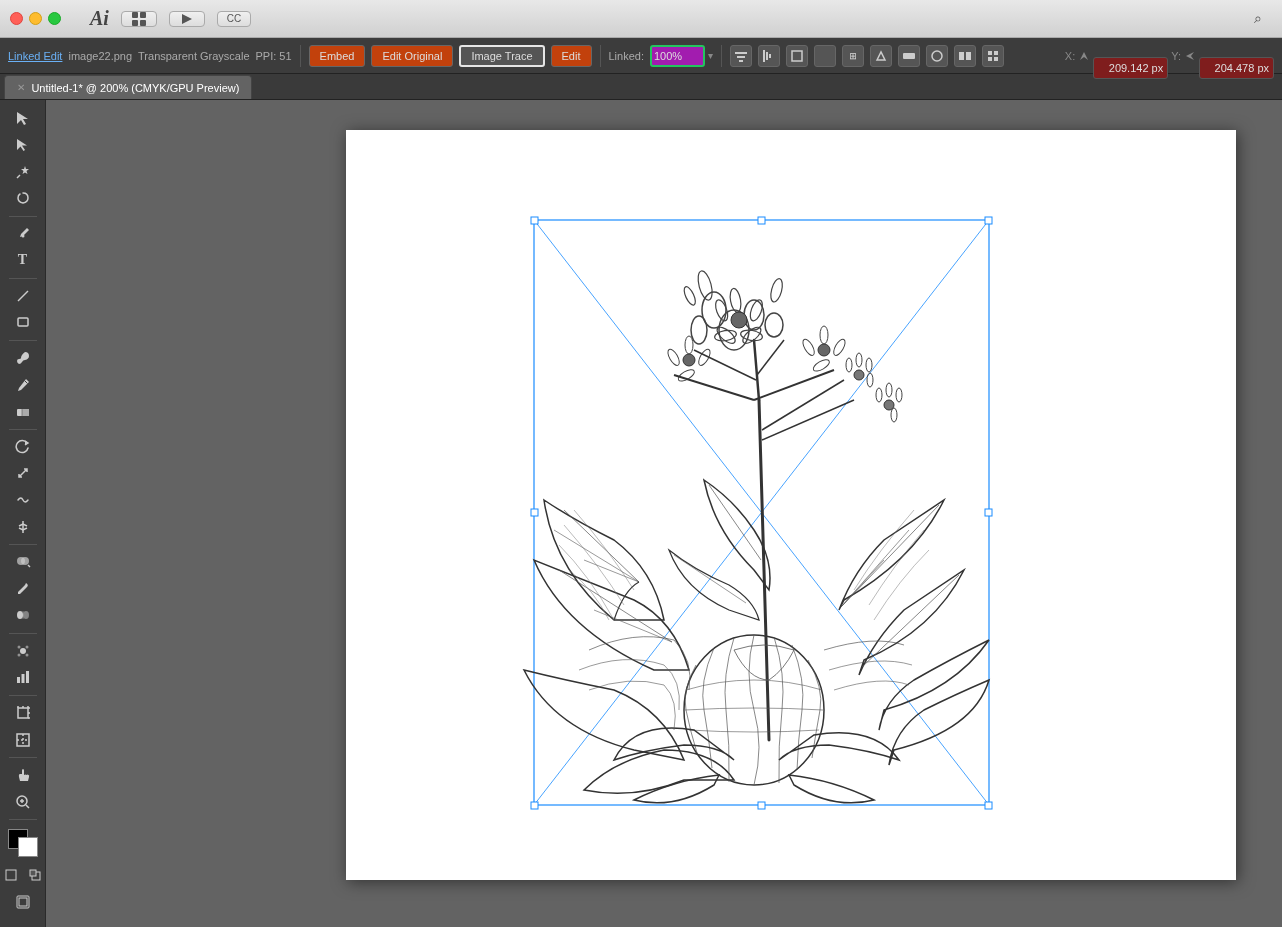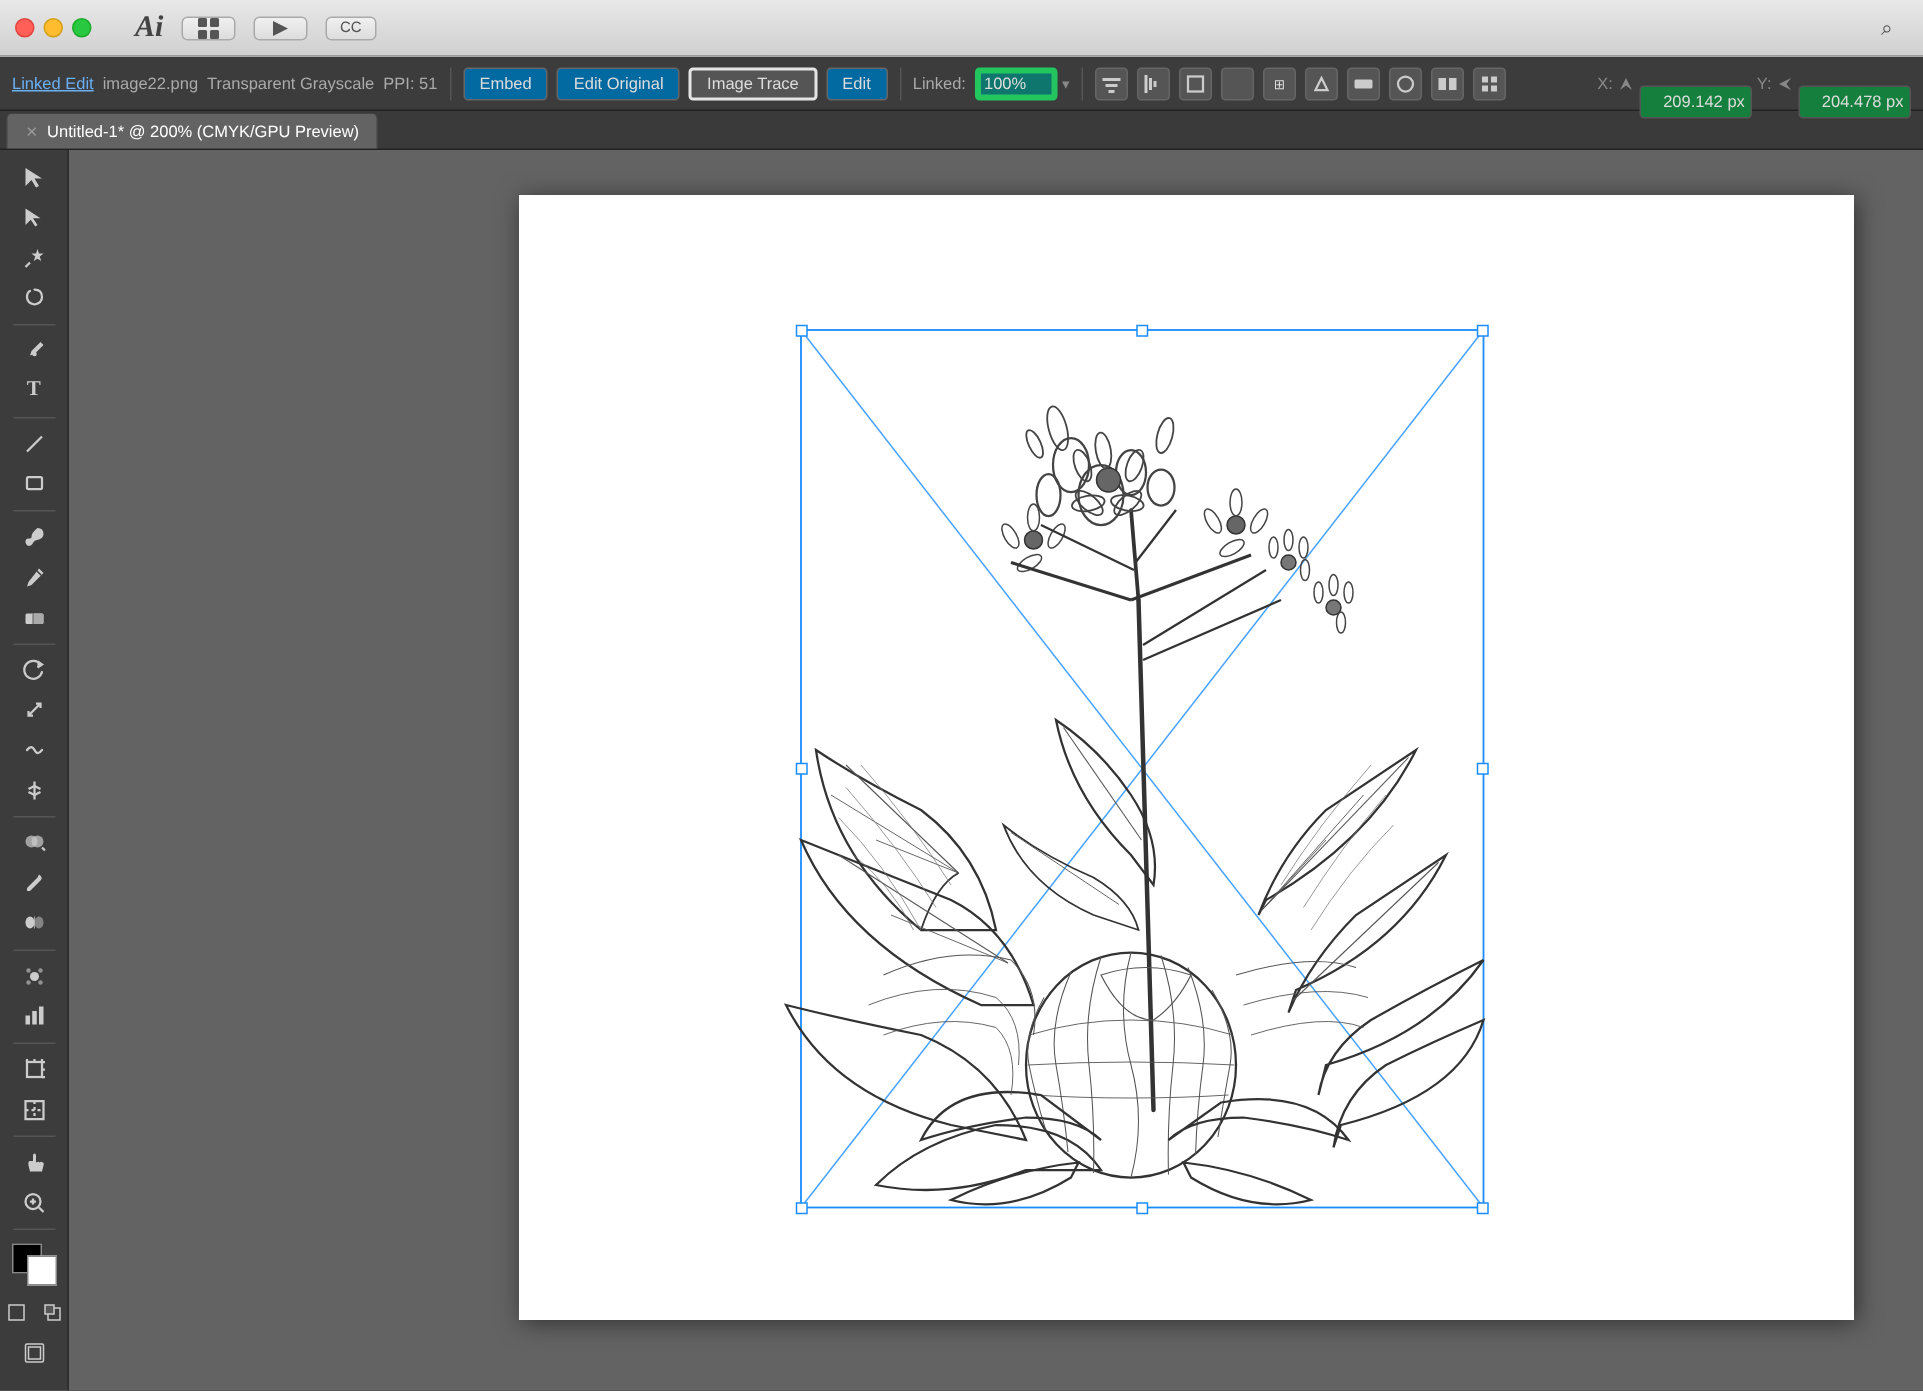--- a/index.html
+++ b/index.html
@@ -80,21 +80,21 @@
     .prop-link {
       color: #6ab0f5;
       font-size: 11px;
       text-decoration: underline;
       cursor: pointer;
       white-space: nowrap;
     }
     .prop-btn {
       height: 22px;
       padding: 0 10px;
-      background: #0369a1;
+      background: #c2410c;
       border: 1px solid #666;
       border-radius: 3px;
       color: #ddd;
       font-size: 11px;
       cursor: pointer;
       white-space: nowrap;
       display: flex; align-items: center;
     }
     .prop-btn.highlighted {
       border: 2px solid #e5e5e5;
@@ -106,43 +106,43 @@
       height: 22px;
       background: #555;
       margin: 0 2px;
     }
     .prop-input-group {
       display: flex; align-items: center; gap: 3px;
     }
     .prop-dropdown {
       height: 22px;
       width: 55px;
-      background: #0f766e;
-      border: 4px solid #22c55e;
+      background: #a21caf;
+      border: 2px solid #22c55e;
       border-radius: 3px;
       color: #ddd;
       font-size: 11px;
       padding: 0 2px;
     }
     .prop-icon-btn {
       width: 22px; height: 22px;
       background: #555;
       border: 1px solid #666;
       border-radius: 3px;
       display: flex; align-items: center; justify-content: center;
       cursor: pointer; font-size: 10px; color: #ddd;
     }
     .coord-group {
       display: flex; align-items: center; gap: 3px; margin-left: auto;
     }
     .coord-label { color: #888; font-size: 11px; }
     .coord-input {
       height: 22px;
       width: 75px;
-      background: #15803d;
+      background: #7f1d1d;
       border: 1px solid #555;
       border-radius: 3px;
       color: #ddd;
       font-size: 11px;
       padding: 0 4px;
       text-align: right;
       margin-top: 24px;
     }
 
     

